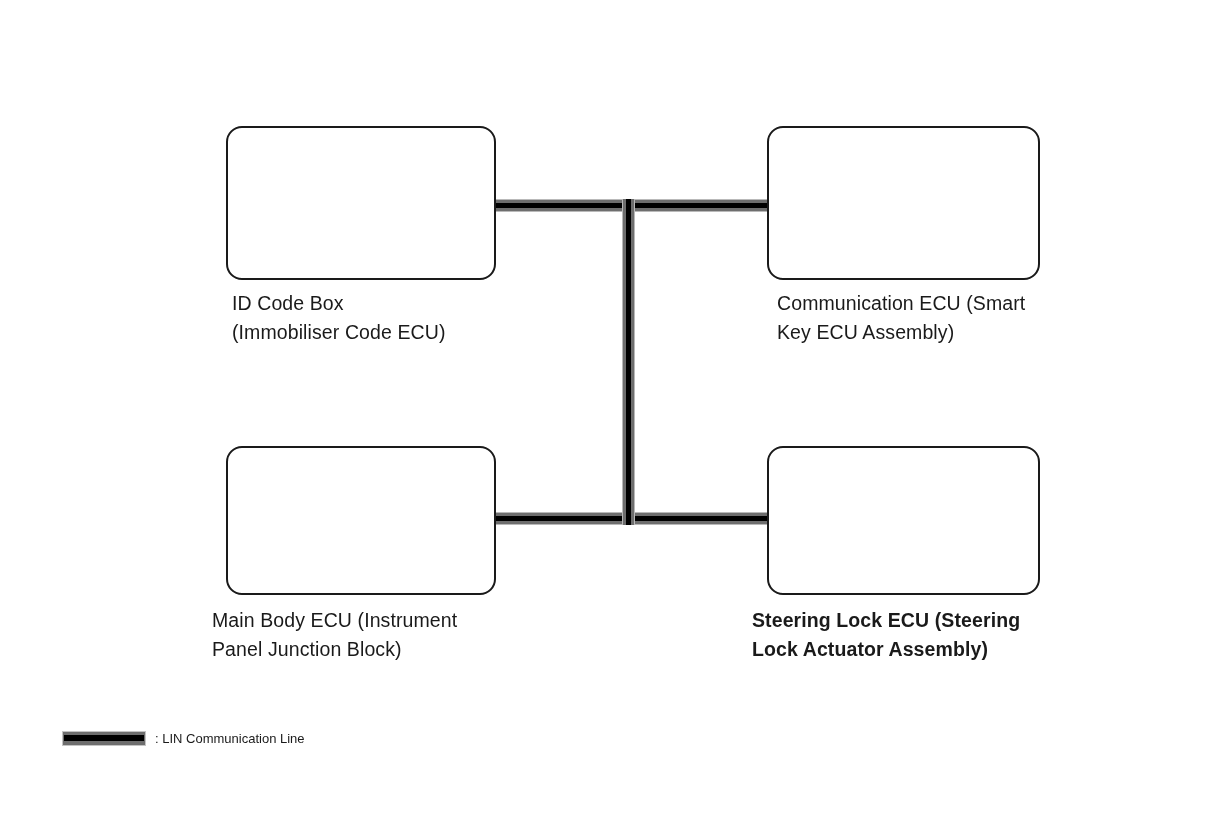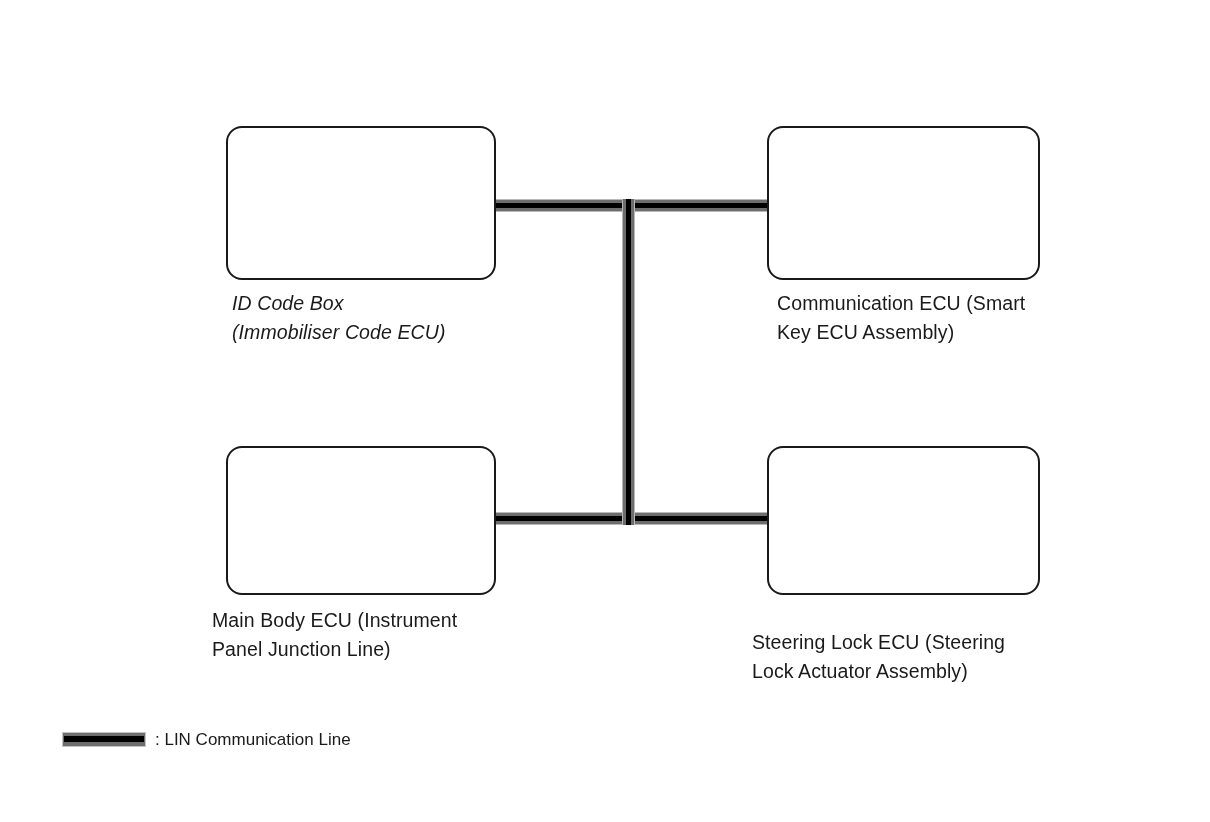--- a/index.html
+++ b/index.html
@@ -71,51 +71,51 @@
     position:relative;
   }
   .legend-swatch::after {
     content:"";
     position:absolute;
     left:1px; right:1px; top:3px; height:6px;
     background:#000000;
   }
   .legend-text {
     margin-left:9px;
-    font-size:17px;
+    font-size:13px;
     color:#1a1a1a;
     line-height:1;
     white-space:pre;
   }
 </style>
 </head>
 <body>
 
 <div id="canvas">
 
   <div class="lin-h" style="left:493px; top:199px; width:276px;"></div>
 
   <div class="lin-h" style="left:493px; top:512px; width:276px;"></div>
 
   <div class="lin-v" style="left:622px; top:199px; height:326px;"></div>
 
   <div class="ecu-box" style="left:226px; top:126px; width:270px; height:154px;"></div>
-  <div class="ecu-label" style="left:232px; top:289px; width:300px;font-style:italic;">ID Code Box
+  <div class="ecu-label" style="left:232px; top:289px; width:300px;">ID Code Box
 (Immobiliser Code ECU)</div>
 
   <div class="ecu-box" style="left:767px; top:126px; width:273px; height:154px;"></div>
   <div class="ecu-label" style="left:777px; top:289px; width:320px;">Communication ECU (Smart
 Key ECU Assembly)</div>
 
   <div class="ecu-box" style="left:226px; top:446px; width:270px; height:149px;"></div>
   <div class="ecu-label" style="left:212px; top:606px; width:340px;">Main Body ECU (Instrument
-Panel Junction Line)</div>
+Panel Junction Block)</div>
 
   <div class="ecu-box" style="left:767px; top:446px; width:273px; height:149px;"></div>
-  <div class="ecu-label" style="left:752px; top:628px; width:340px;">Steering Lock ECU (Steering
+  <div class="ecu-label" style="left:752px; top:606px; width:340px;font-weight:bold;">Steering Lock ECU (Steering
 Lock Actuator Assembly)</div>
 
   <div class="legend">
     <div class="legend-swatch"></div>
     <div class="legend-text">: LIN Communication Line</div>
   </div>
 
 </div>
 
 </body></html>

